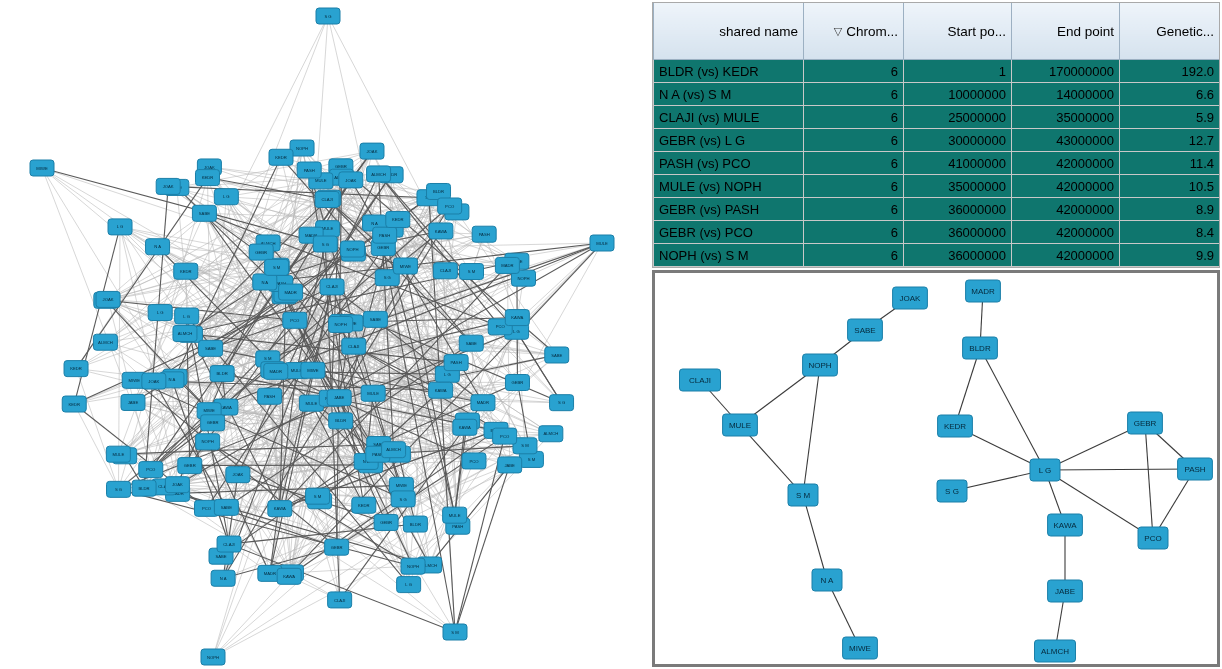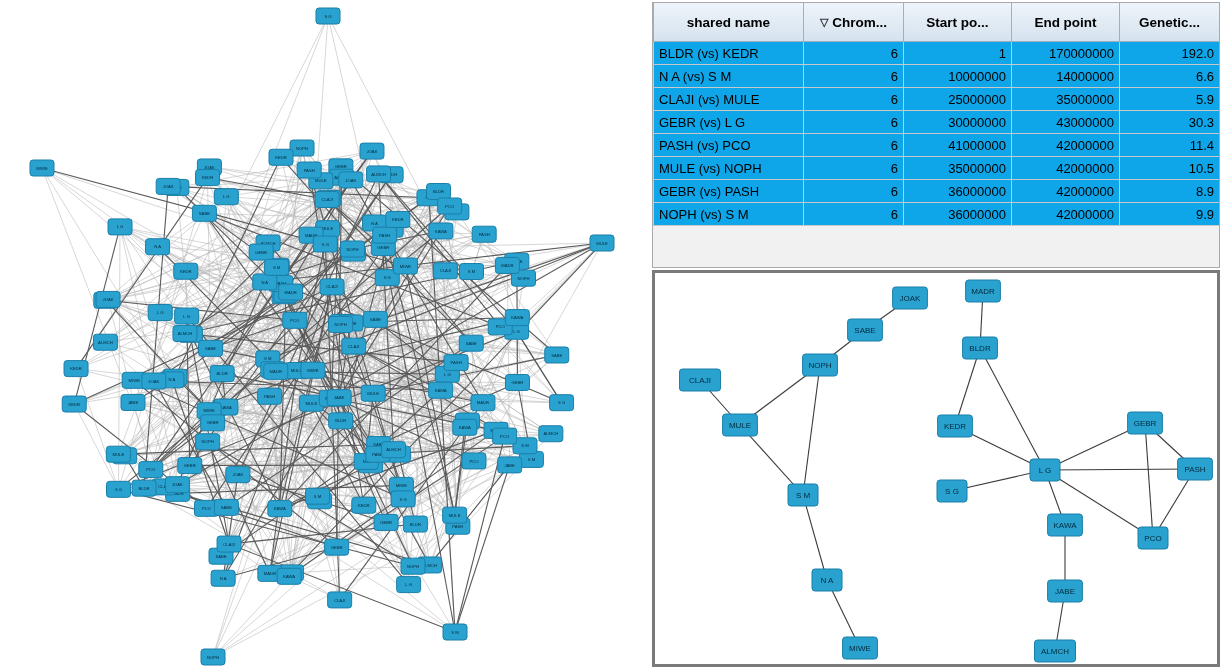--- a/index.html
+++ b/index.html
@@ -42,38 +42,38 @@
     width: 100%;
     font-size: 13px;
     background: #ffffff;
     table-layout: fixed;
   }
   table.grid th {
     background: #dfe9f2;
     background: linear-gradient(#eef4fa, #d5e2ee);
     border: 1px solid #9cb0c2;
     border-top: none;
-    font-weight: bold;
+    font-weight: normal;
     font-size: 13.5px;
     color: #000;
     height: 22px;
-    padding: 8px 5px;
-    text-align: center;
+    padding: 17px 5px;
+    text-align: right;
     white-space: nowrap;
     overflow: hidden;
   }
   table.grid td {
     border: 1px solid #c8c8c8;
     height: 20px;
     padding: 1px 5px;
     white-space: nowrap;
     overflow: hidden;
     color: #000;
     font-size: 13px;
-    background: #0ea5e9;
+    background: #0f766e;
   }
   td.num { text-align: right; }
   td.txt { text-align: left; }
   .filter-icon {
     display: inline-block;
     margin-right: 4px;
     color: #333;
     font-size: 11px;
     vertical-align: middle;
   }
@@ -1554,21 +1554,21 @@
             <td class="num">6</td>
             <td class="num">25000000</td>
             <td class="num">35000000</td>
             <td class="num">5.9</td>
           </tr>
           <tr>
             <td class="txt">GEBR (vs) L G</td>
             <td class="num">6</td>
             <td class="num">30000000</td>
             <td class="num">43000000</td>
-            <td class="num">30.3</td>
+            <td class="num">12.7</td>
           </tr>
           <tr>
             <td class="txt">PASH (vs) PCO</td>
             <td class="num">6</td>
             <td class="num">41000000</td>
             <td class="num">42000000</td>
             <td class="num">11.4</td>
           </tr>
           <tr>
             <td class="txt">MULE (vs) NOPH</td>
@@ -1576,20 +1576,27 @@
             <td class="num">35000000</td>
             <td class="num">42000000</td>
             <td class="num">10.5</td>
           </tr>
           <tr>
             <td class="txt">GEBR (vs) PASH</td>
             <td class="num">6</td>
             <td class="num">36000000</td>
             <td class="num">42000000</td>
             <td class="num">8.9</td>
+          </tr>
+          <tr>
+            <td class="txt">GEBR (vs) PCO</td>
+            <td class="num">6</td>
+            <td class="num">36000000</td>
+            <td class="num">42000000</td>
+            <td class="num">8.4</td>
           </tr>
           <tr>
             <td class="txt">NOPH (vs) S M</td>
             <td class="num">6</td>
             <td class="num">36000000</td>
             <td class="num">42000000</td>
             <td class="num">9.9</td>
           </tr>
         </tbody>
     </table>

